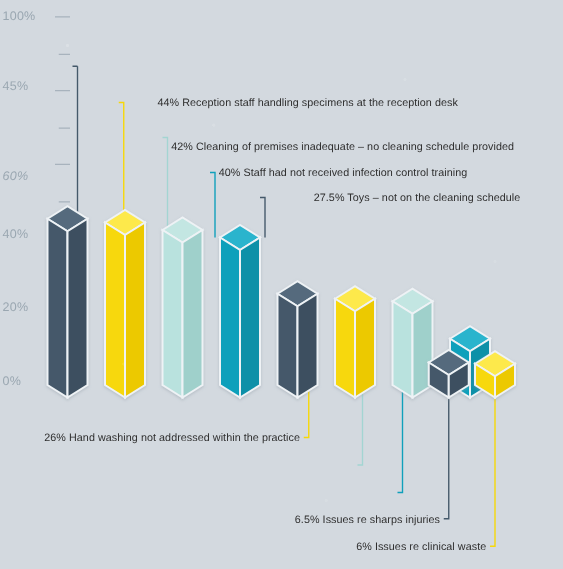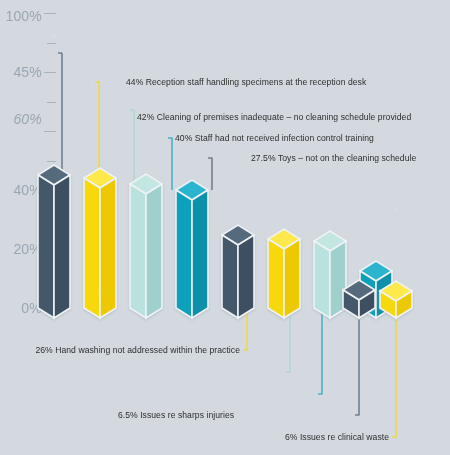--- a/index.html
+++ b/index.html
@@ -6,23 +6,23 @@
   body{
     width:450px;height:455px;
     background:#d3d9df;
     font-family:"Liberation Sans", sans-serif;
     overflow:hidden;
     position:relative;
   }
   #chart-root{position:absolute;left:0;top:0;width:450px;height:455px;}
   .axis-label{
     position:absolute;
-    font-size:14px;
+    font-size:10px;
     color:#9aa7b1;
-    text-align:right;
+    text-align:left;
     letter-spacing:0.2px;
     white-space:nowrap;
   }
   .tick{
     position:absolute;
     height:1px;
     background:#a8b3bd;
   }
   .callout{
     position:absolute;
@@ -56,21 +56,21 @@
     <div class="axis-label" style="left:2px;top:8px;width:40px;">100%</div>
     <div class="tick" style="left:44px;top:13px;width:12px;"></div>
 
     <div class="tick" style="left:47px;top:43px;width:9px;"></div>
 
     <div class="axis-label" style="left:2px;top:64px;width:40px;">45%</div>
     <div class="tick" style="left:44px;top:72px;width:12px;"></div>
 
     <div class="tick" style="left:47px;top:102px;width:9px;"></div>
 
-    <div class="axis-label" style="left:2px;top:111px;width:40px;font-style:italic;">60%</div>
+    <div class="axis-label" style="left:2px;top:136px;width:40px;font-style:italic;">60%</div>
     <div class="tick" style="left:44px;top:131px;width:12px;"></div>
 
     <div class="tick" style="left:47px;top:161px;width:9px;"></div>
 
     <div class="axis-label" style="left:2px;top:182px;width:40px;">40%</div>
     <div class="tick" style="left:44px;top:190px;width:12px;"></div>
 
     <div class="tick" style="left:47px;top:220px;width:9px;"></div>
 
     <div class="axis-label" style="left:2px;top:241px;width:40px;">20%</div>
@@ -172,17 +172,17 @@
       <polygon points="396,301 412,291 412,308 396,318" fill="#ecc904" stroke="#eef2f5" stroke-width="1.6"></polygon>
     </g>
   </svg>
 
   <div class="callout" style="left:102px;top:77px;margin-left:24px;">44% Reception staff handling specimens at the reception desk</div>
   <div class="callout" style="left:137px;top:112px;">42% Cleaning of premises inadequate – no cleaning schedule provided</div>
   <div class="callout" style="left:175px;top:133px;">40% Staff had not received infection control training</div>
   <div class="callout" style="left:215px;top:153px;margin-left:36px;">27.5% Toys – not on the cleaning schedule</div>
 
   <div class="callout right" style="left:0px;top:345px;width:240px;">26% Hand washing not addressed within the practice</div>
-  <div class="callout right" style="left:0px;top:410px;width:352px;text-align:center;">6.5% Issues re sharps injuries</div>
+  <div class="callout right" style="left:0px;top:410px;width:352px;">6.5% Issues re sharps injuries</div>
   <div class="callout right" style="left:0px;top:432px;width:389px;">6% Issues re clinical waste</div>
 
   <div class="noise"></div>
 </div>
 
 </body></html>

